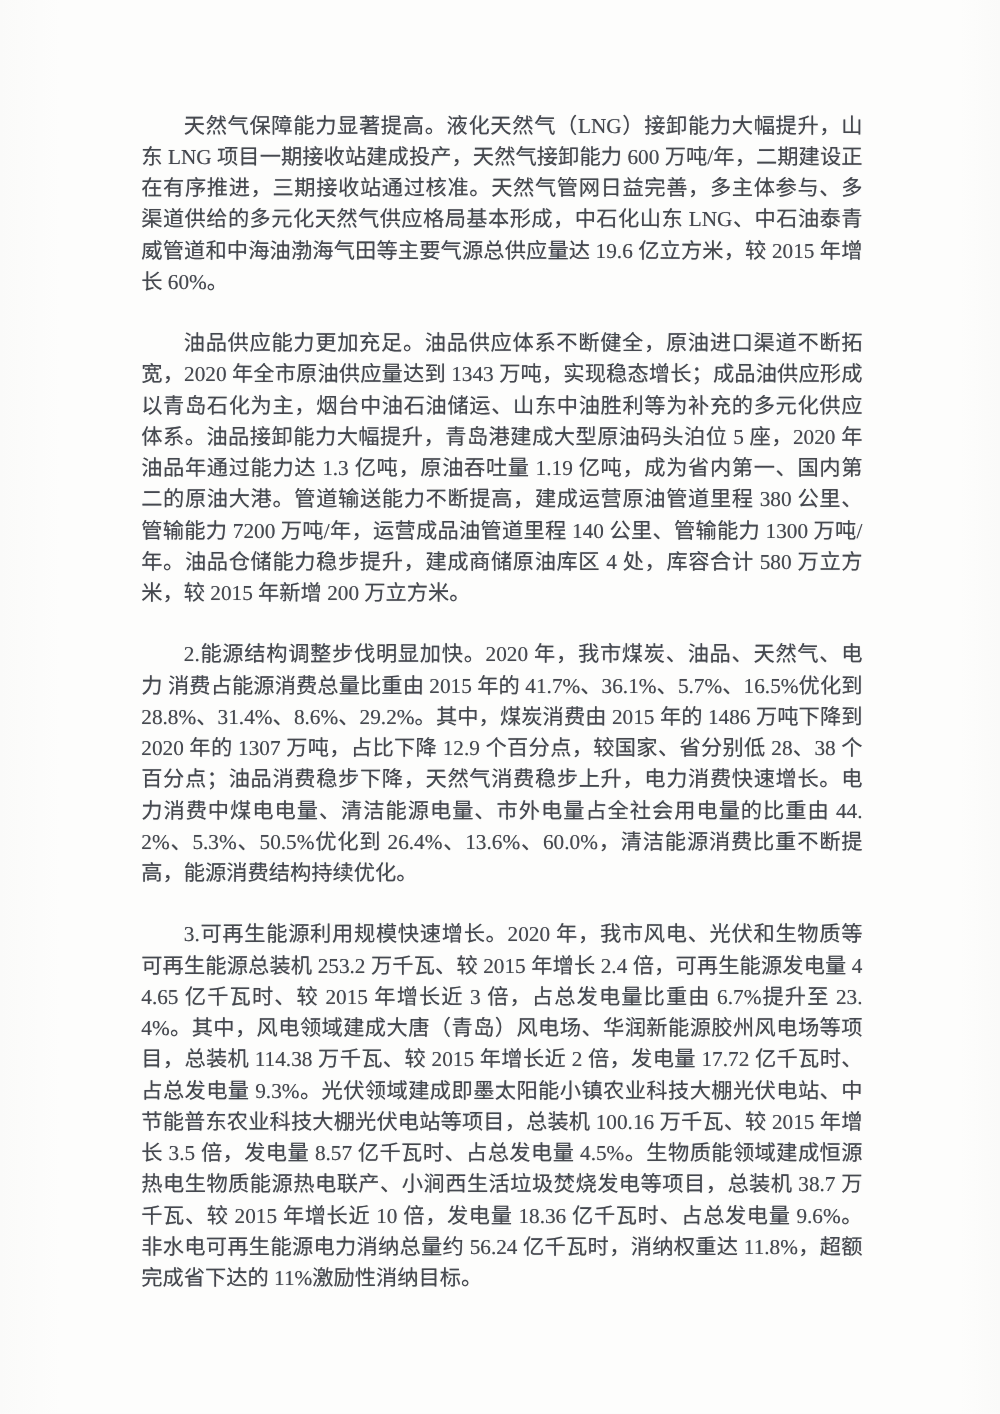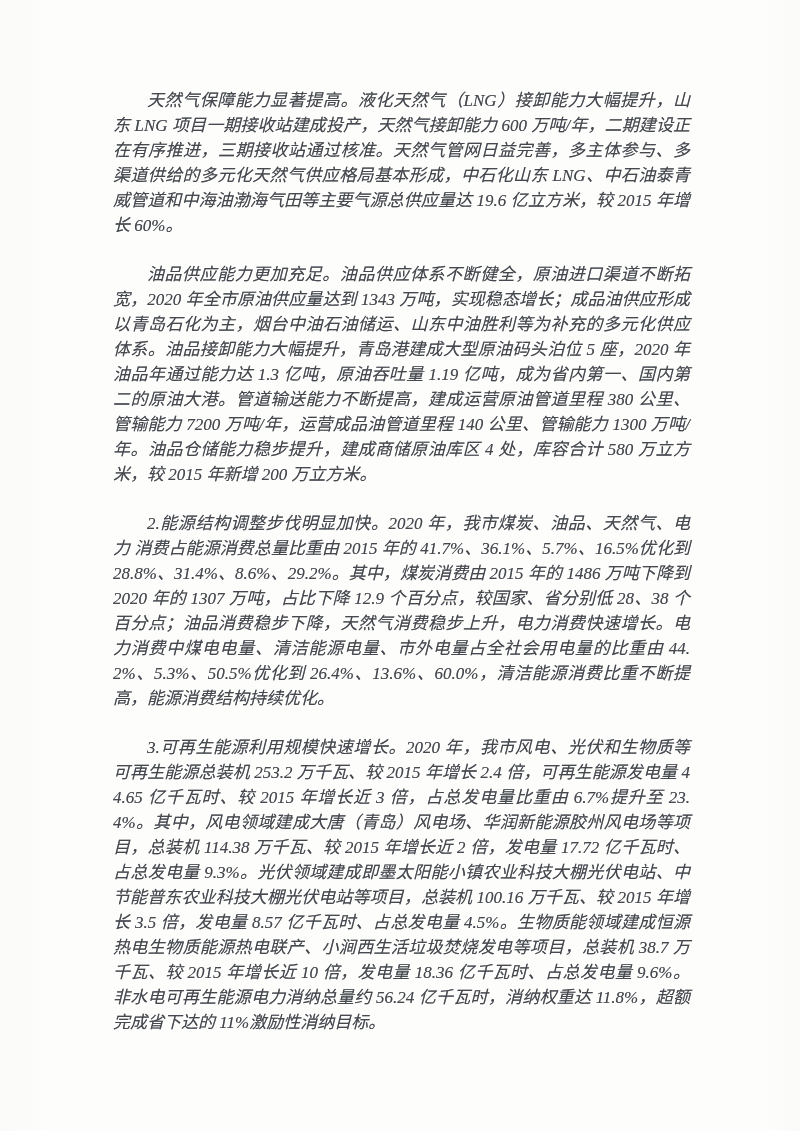--- a/index.html
+++ b/index.html
@@ -30,21 +30,20 @@
   .para {
     margin: 0 0 24px 0;
     font-family: "Liberation Serif", "DejaVu Serif", serif;
     font-size: 17px;
     line-height: 25px;
     color: #45484f;
     text-align: justify;
     text-indent: 2em;
     text-shadow: 0 0 0.6px rgba(69, 72, 79, 0.55);
     word-break: break-all;
-    font-style: italic;
   }
   .para:last-child {
     margin-bottom: 13px;
   }
 </style>
 </head>
 <body>
 
 <div class="sheet">
   <div class="textblock" id="textblock">

